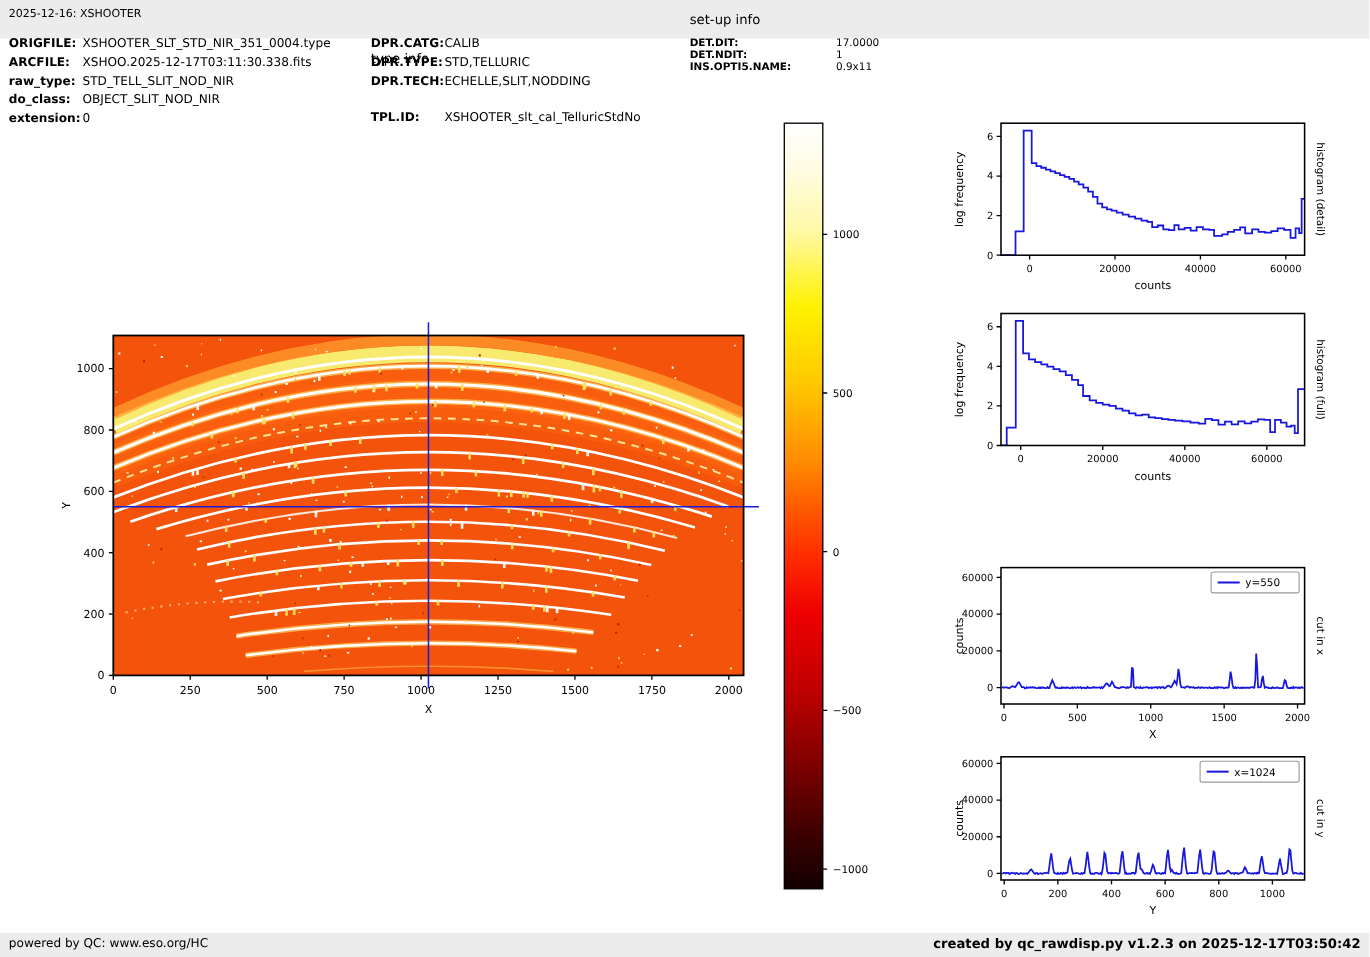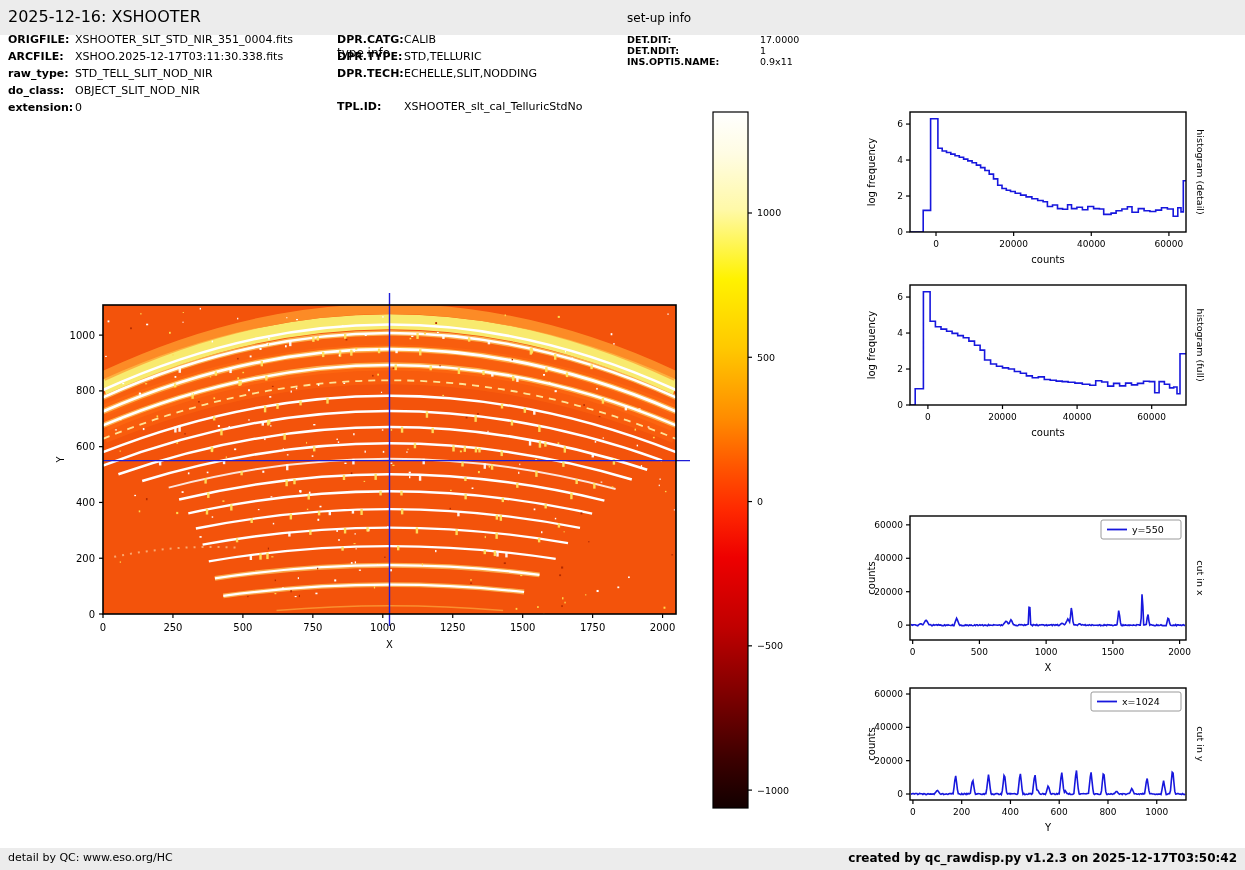--- a/index.html
+++ b/index.html
@@ -1,21 +1,21 @@
 <!DOCTYPE html>
 <html><head>
 <meta charset="utf-8">
 <style>
   html,body{margin:0;padding:0;background:#ffffff;}
   body{width:1245px;height:870px;position:relative;overflow:hidden;
        font-family:"DejaVu Sans","Liberation Sans",sans-serif;color:#000;}
   .bar{position:absolute;left:0;width:1245px;background:#ececec;}
   #header-bar{top:0;height:35px;}
   #footer-bar{top:848px;height:22px;}
-  #page-title{position:absolute;left:8px;top:7px;font-size:16px;}
+  #page-title{position:absolute;left:8px;top:7px;font-size:10px;}
   .section-label{position:absolute;top:11px;font-size:12px;}
   #type-info-label{left:337px;margin-top:35px;}
   #setup-info-label{left:627px;}
   .mrow{position:absolute;font-size:11px;white-space:nowrap;}
   .mrow .lab{display:inline-block;font-weight:bold;}
   .file-row .lab{width:67px;}
   .type-row .lab{width:67px;}
   .setup-row{font-size:9.5px;}
   .setup-row .lab{width:133px;}
   #footer-left{position:absolute;left:8px;top:851px;font-size:11px;}
@@ -24,21 +24,21 @@
   svg text{font-family:"DejaVu Sans","Liberation Sans",sans-serif;fill:#000;}
 </style>
 </head>
 <body>
 
 <div id="header-bar" class="bar"></div>
 <div id="page-title">2025-12-16: XSHOOTER</div>
 <div id="type-info-label" class="section-label">type info</div>
 <div id="setup-info-label" class="section-label">set-up info</div>
 
-<div class="mrow file-row" style="left:8px;top:33px"><span class="lab">ORIGFILE:</span><span>XSHOOTER_SLT_STD_NIR_351_0004.fits</span></div>
+<div class="mrow file-row" style="left:8px;top:33px"><span class="lab">ORIGFILE:</span><span>XSHOOTER_SLT_STD_NIR_351_0004.type</span></div>
 <div class="mrow file-row" style="left:8px;top:50px"><span class="lab">ARCFILE:</span><span>XSHOO.2025-12-17T03:11:30.338.fits</span></div>
 <div class="mrow file-row" style="left:8px;top:67px"><span class="lab">raw_type:</span><span>STD_TELL_SLIT_NOD_NIR</span></div>
 <div class="mrow file-row" style="left:8px;top:84px"><span class="lab">do_class:</span><span>OBJECT_SLIT_NOD_NIR</span></div>
 <div class="mrow file-row" style="left:8px;top:101px"><span class="lab">extension:</span><span>0</span></div>
 
 <div class="mrow type-row" style="left:337px;top:33px"><span class="lab">DPR.CATG:</span><span>CALIB</span></div>
 <div class="mrow type-row" style="left:337px;top:50px"><span class="lab">DPR.TYPE:</span><span>STD,TELLURIC</span></div>
 <div class="mrow type-row" style="left:337px;top:67px"><span class="lab">DPR.TECH:</span><span>ECHELLE,SLIT,NODDING</span></div>
 <div class="mrow type-row" style="left:337px;top:100px"><span class="lab">TPL.ID:</span><span>XSHOOTER_slt_cal_TelluricStdNo</span></div>
 
@@ -604,14 +604,14 @@
     <text x="58" y="23" font-size="9" text-anchor="end">60000</text>
     <text x="203" y="157" font-size="10" text-anchor="middle">Y</text>
     <text x="30" y="70" font-size="10" text-anchor="middle" transform="rotate(-90 30 70)">counts</text>
     <text x="352" y="70" font-size="9.5" text-anchor="middle" transform="rotate(90 352 70)">cut in y</text>
     <rect x="246" y="18" width="90" height="19" fill="#fff" stroke="#9a9a9a" stroke-width="1" rx="2"></rect>
     <line x1="252" y1="27.5" x2="272" y2="27.5" stroke="#1717dd" stroke-width="1.8"></line>
     <text x="277" y="31" font-size="9.5" text-anchor="start">x=1024</text>
   </svg>
 
 <div id="footer-bar" class="bar"></div>
-<div id="footer-left">detail by QC: www.eso.org/HC</div>
+<div id="footer-left">powered by QC: www.eso.org/HC</div>
 <div id="footer-right">created by qc_rawdisp.py v1.2.3 on 2025-12-17T03:50:42</div>
 
 </body></html>

